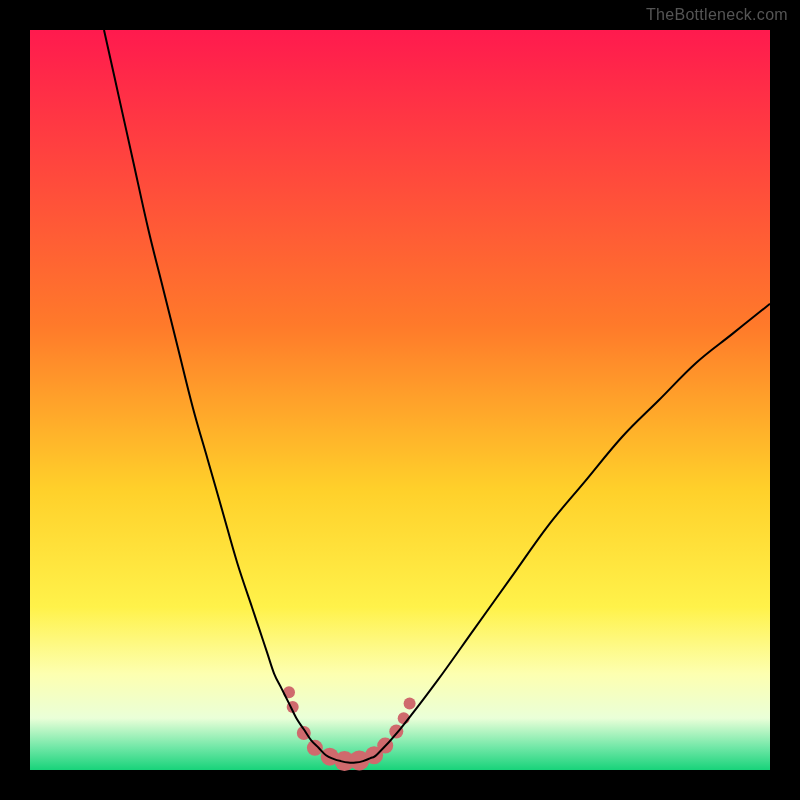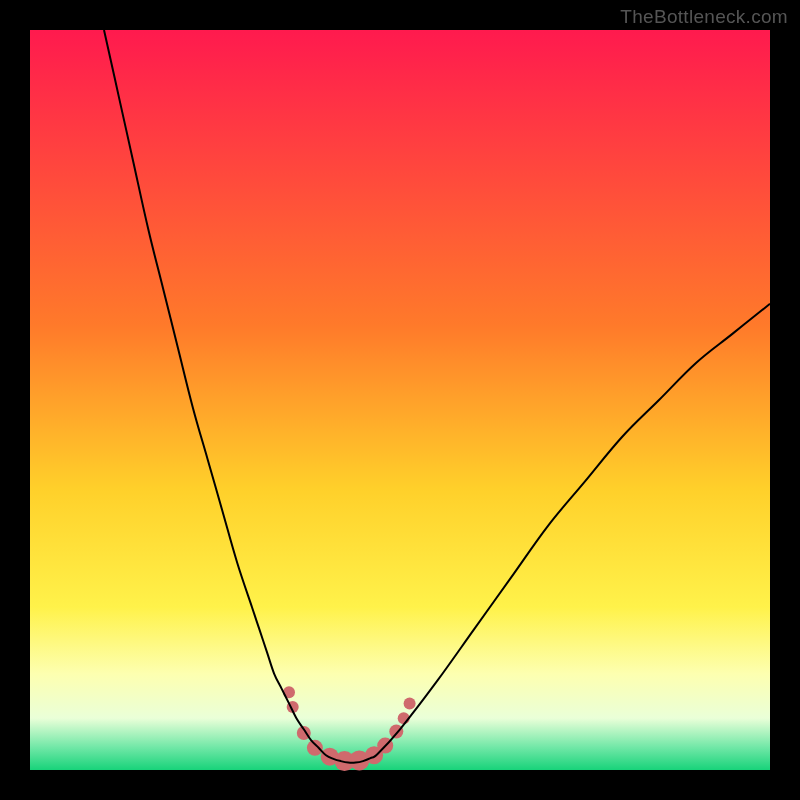--- a/index.html
+++ b/index.html
@@ -22,21 +22,21 @@
     left: 30px;
     top: 30px;
     width: 740px;
     height: 740px;
     
   }
   .watermark {
     position: absolute;
     top: 6px;
     right: 12px;
-    font-size: 19px;
+    font-size: 16px;
     font-weight: 500;
     color: #555;
     letter-spacing: 0.3px;
     font-family: Arial, Helvetica, sans-serif;
     text-align: right;
   }
   svg.curve-layer {
     position: absolute;
     left: 0;
     top: 0;

